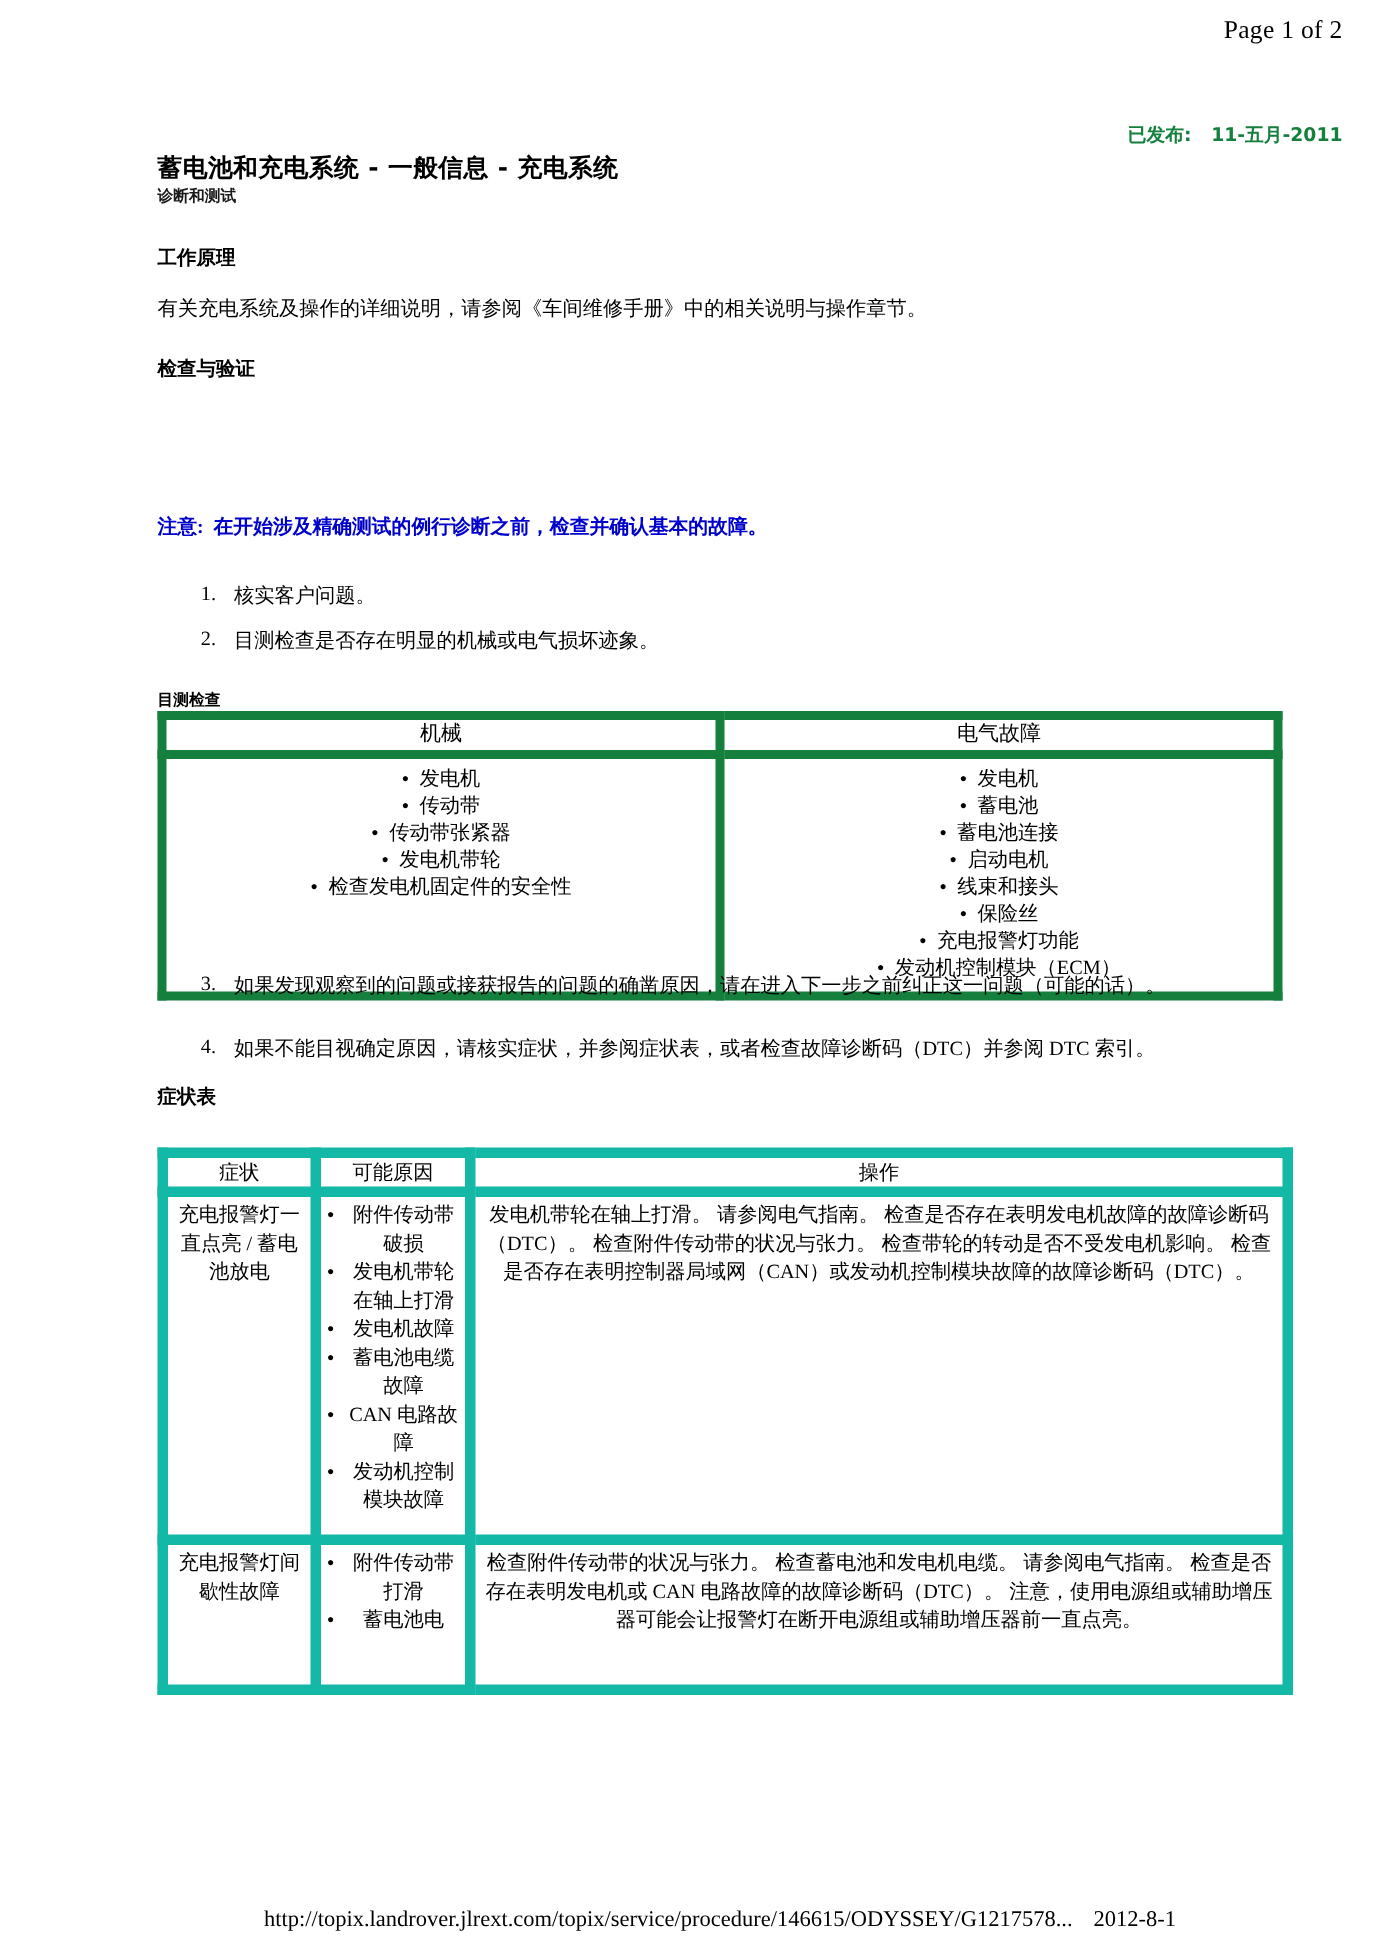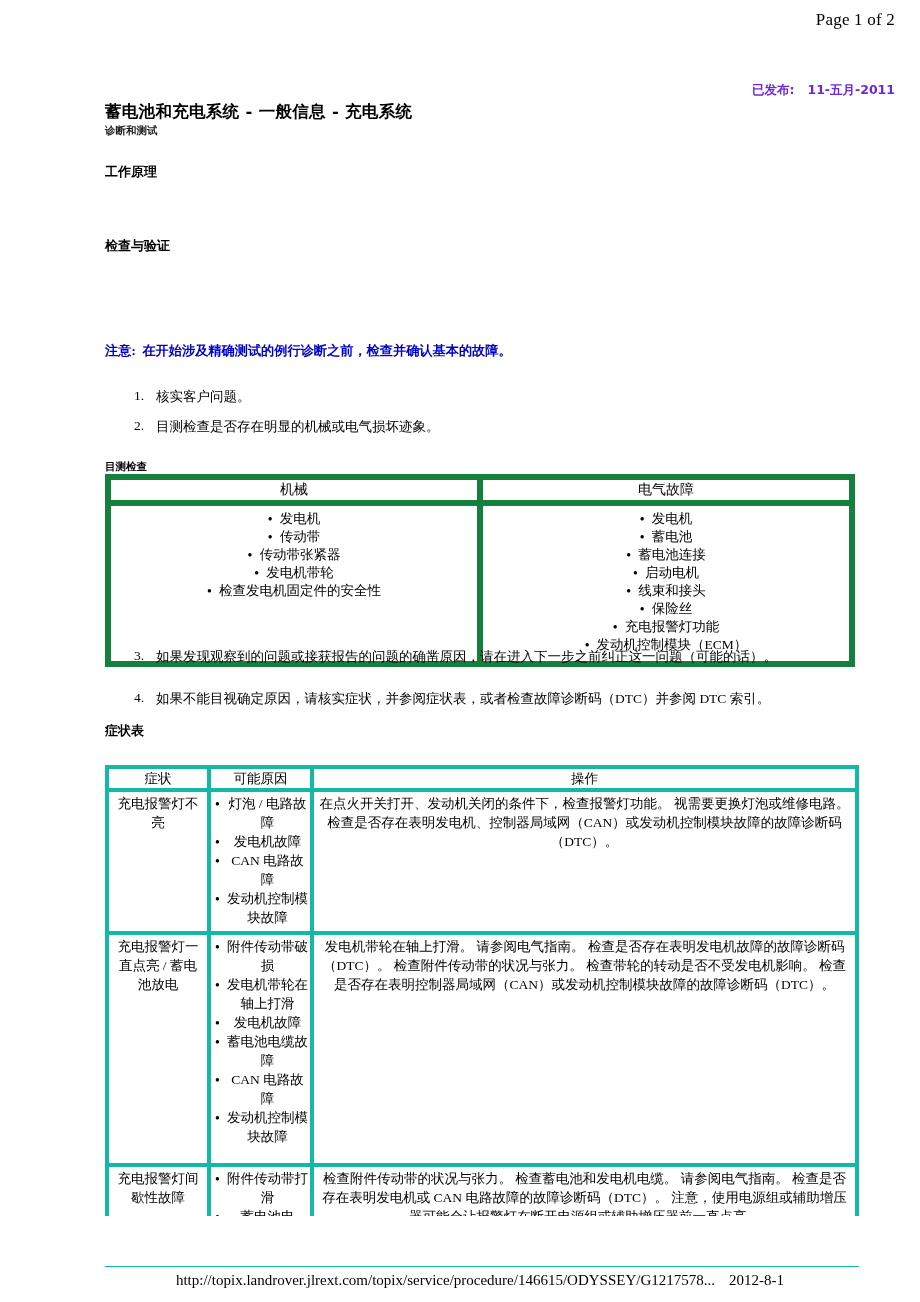--- a/index.html
+++ b/index.html
@@ -34,21 +34,21 @@
     letter-spacing: 0.2px;
   }
 
   .published {
     position: absolute;
     top: 82px;
     right: 45px;
     font-family: "DejaVu Sans", "Liberation Sans", sans-serif;
     font-size: 12.5px;
     font-weight: bold;
-    color: #6d28d9;
+    color: #15803d;
     white-space: nowrap;
   }
 
   .doc-title {
     position: absolute;
     left: 85px;
     top: 101px;
     font-family: "DejaVu Sans", "Liberation Sans", sans-serif;
     font-size: 16.5px;
     font-weight: bold;
@@ -197,21 +197,21 @@
   table.sym {
     position: absolute;
     left: 85px;
     top: 765px;
     width: 750px;
     border-collapse: collapse;
     table-layout: fixed;
     font-family: "Liberation Serif", "DejaVu Serif", serif;
   }
   table.sym th, table.sym td {
-    border: 4px solid #14b8a6;
+    border: 7px solid #14b8a6;
     padding: 0;
     vertical-align: top;
   }
   table.sym th {
     text-align: center;
     font-size: 13.5px;
     font-weight: normal;
     height: 19px;
     line-height: 19px;
   }
@@ -283,20 +283,21 @@
 
   <div class="published">
     <span>已发布:</span>
     &nbsp;&nbsp;<span>11-五月-2011</span>
   </div>
 
   <div class="doc-title">蓄电池和充电系统 - 一般信息 - 充电系统</div>
   <div class="doc-subtitle">诊断和测试</div>
 
   <div class="section-head" style="top:163px;text-align:right;">工作原理</div>
+  <div class="body-text" style="top:197px;">有关充电系统及操作的详细说明，请参阅《车间维修手册》中的相关说明与操作章节。</div>
 
   <div class="section-head" style="top:237px;">检查与验证</div>
 
 
   <div class="note-block">
     <span>注意:</span>&nbsp;&nbsp;<span>在开始涉及精确测试的例行诊断之前，检查并确认基本的故障。</span>
   </div>
 
   <div class="step" style="left:100px; top:388px;">
     <span class="num">1.</span>
@@ -364,32 +365,20 @@
       <col style="width:545px">
     </colgroup>
     <thead>
       <tr>
         <th>症状</th>
         <th>可能原因</th>
         <th>操作</th>
       </tr>
     </thead>
     <tbody>
-      <tr style="height:135px;">
-        <td class="symptom">充电报警灯不亮</td>
-        <td class="causes">
-          <ul>
-            <li>灯泡 / 电路故障</li>
-            <li>发电机故障</li>
-            <li>CAN 电路故障</li>
-            <li>发动机控制模块故障</li>
-          </ul>
-        </td>
-        <td class="action">在点火开关打开、发动机关闭的条件下，检查报警灯功能。 视需要更换灯泡或维修电路。 检查是否存在表明发电机、控制器局域网（CAN）或发动机控制模块故障的故障诊断码（DTC）。</td>
-      </tr>
       <tr style="height:232px;">
         <td class="symptom">充电报警灯一直点亮 / 蓄电池放电</td>
         <td class="causes">
           <ul>
             <li>附件传动带破损</li>
             <li>发电机带轮在轴上打滑</li>
             <li>发电机故障</li>
             <li>蓄电池电缆故障</li>
             <li>CAN 电路故障</li>
             <li>发动机控制模块故障</li>

